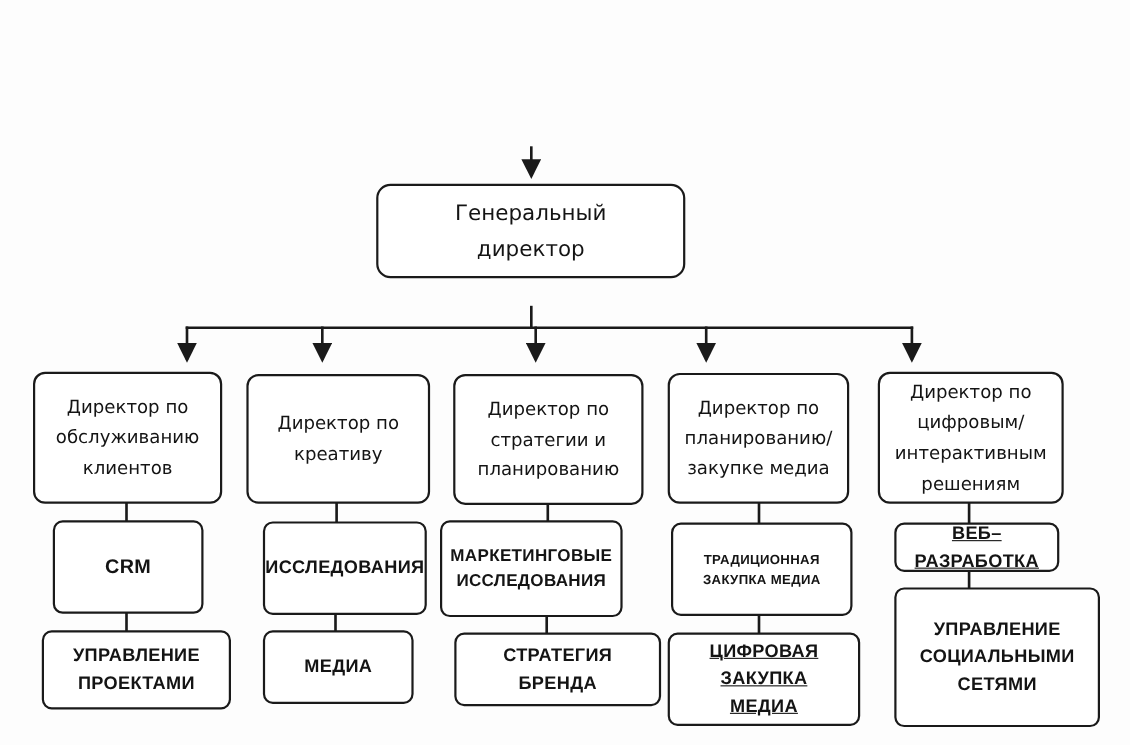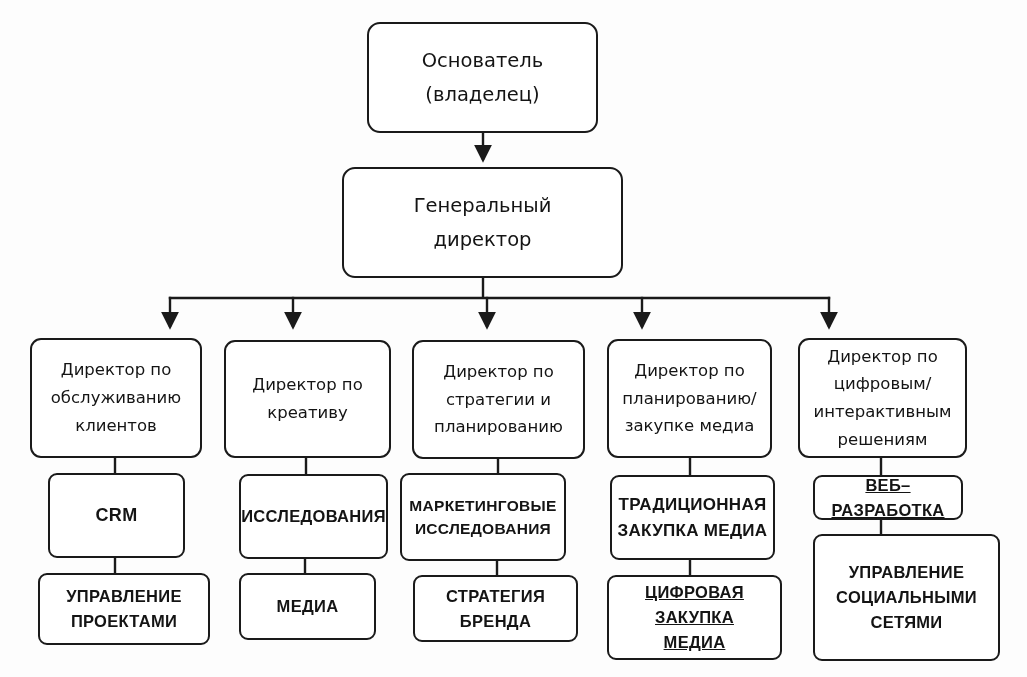--- a/index.html
+++ b/index.html
@@ -34,36 +34,36 @@
     text-align: center;
     white-space: pre-line;
     color: var(--text, #141414);
     padding: 2px 4px;
   }
   .lvl-top  { font: 500 19.5px/1.7  "DejaVu Sans", sans-serif; border-radius: 13px; }
   .lvl-dir  { font: 500 16.5px/1.68 "DejaVu Sans", sans-serif; }
   .lvl-unit { font: 700 16.5px/1.5  "Liberation Sans", sans-serif; letter-spacing: .3px; border-radius: 9px; }
 
   .n-founder { left: 367px; top: 22px;  width: 231px; height: 111px; }
-  .n-ceo     { left: 342px; top: 167px; width: 281px; height: 111px; }
+  .n-ceo     { left: 342px; top: 167px; width: 281px; height: 86px; }
 
   .n-b1d  { left: 30px;  top: 338px; width: 172px; height: 120px; }
   .n-b1c1 { left: 48px;  top: 473px; width: 137px; height: 85px; font-size: 18px; }
   .n-b1c2 { left: 38px;  top: 573px; width: 172px; height: 72px; }
 
   .n-b2d  { left: 224px; top: 340px; width: 167px; height: 118px; }
   .n-b2c1 { left: 239px; top: 474px; width: 149px; height: 85px; }
   .n-b2c2 { left: 239px; top: 573px; width: 137px; height: 67px; }
 
   .n-b3d  { left: 412px; top: 340px; width: 173px; height: 119px; }
   .n-b3c1 { left: 400px; top: 473px; width: 166px; height: 88px; font-size: 15.5px; }
-  .n-b3c2 { left: 413px; top: 575px; width: 165px; height: 67px; }
+  .n-b3c2 { left: 413px; top: 575px; width: 188px; height: 67px; }
 
   .n-b4d  { left: 607px; top: 339px; width: 165px; height: 119px; }
-  .n-b4c1 { left: 610px; top: 475px; width: 165px; height: 85px; font-size: 17px; }
+  .n-b4c1 { left: 610px; top: 475px; width: 165px; height: 85px; font-size: 12px; }
   .n-b4c2 { left: 607px; top: 575px; width: 175px; height: 85px; text-decoration: underline; }
 
   .n-b5d  { left: 798px; top: 338px; width: 169px; height: 120px; }
   .n-b5c1 { left: 813px; top: 475px; width: 150px; height: 45px; text-decoration: underline; }
   .n-b5c2 { left: 813px; top: 534px; width: 187px; height: 127px; }
 </style>
 </head>
 <body>
 
 <div class="canvas">
@@ -92,22 +92,20 @@
     <line x1="690" y1="457" x2="690" y2="477"></line>
     <line x1="881" y1="457" x2="881" y2="477"></line>
 
     <line x1="115" y1="557" x2="115" y2="575"></line>
     <line x1="305" y1="558" x2="305" y2="575"></line>
     <line x1="497" y1="560" x2="497" y2="577"></line>
     <line x1="690" y1="559" x2="690" y2="577"></line>
     <line x1="881" y1="519" x2="881" y2="536"></line>
   </svg>
 
-  <div class="node lvl-top n-founder">Основатель
-(владелец)</div>
   <div class="node lvl-top n-ceo">Генеральный
 директор</div>
 
   <div class="node lvl-dir n-b1d">Директор по
 обслуживанию
 клиентов</div>
   <div class="node lvl-unit n-b1c1">CRM</div>
   <div class="node lvl-unit n-b1c2">УПРАВЛЕНИЕ
 ПРОЕКТАМИ</div>
 

